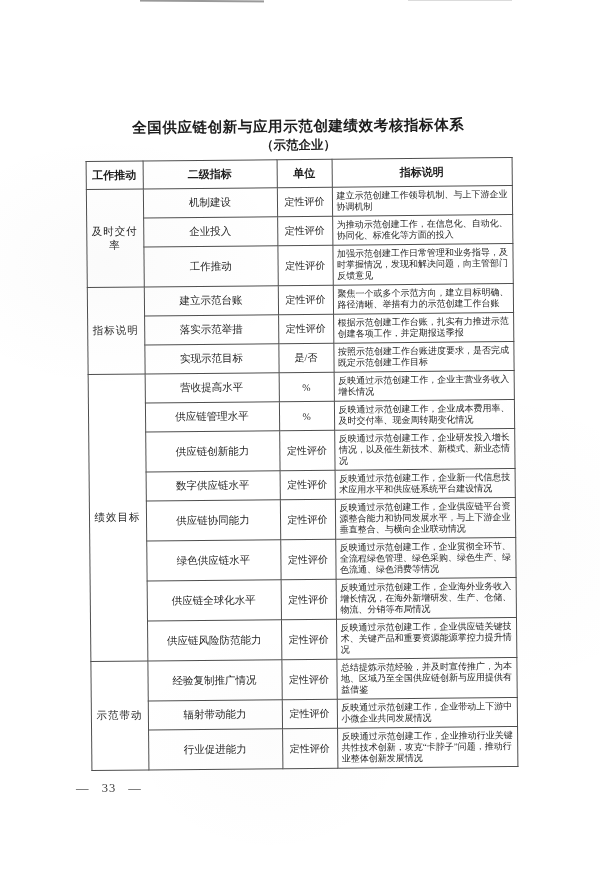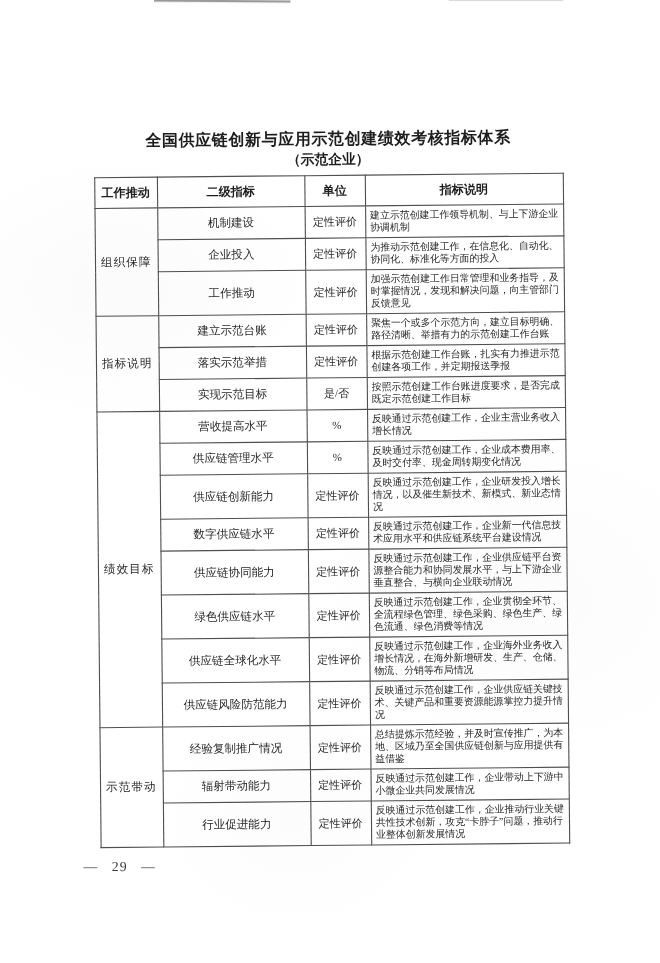--- a/index.html
+++ b/index.html
@@ -119,21 +119,21 @@
     <thead>
       <tr>
         <th>工作推动</th>
         <th>二级指标</th>
         <th>单位</th>
         <th>指标说明</th>
       </tr>
     </thead>
     <tbody>
         <tr>
-          <td class="col-l1" rowspan="3">组织保障</td>
+          <td class="col-l1" rowspan="3">及时交付率</td>
           <td class="col-l2">机制建设</td>
           <td class="col-unit">定性评价</td>
           <td class="col-desc">建立示范创建工作领导机制、与上下游企业协调机制</td>
         </tr>
         <tr>
           <td class="col-l2">企业投入</td>
           <td class="col-unit">定性评价</td>
           <td class="col-desc">为推动示范创建工作，在信息化、自动化、协同化、标准化等方面的投入</td>
         </tr>
         <tr>
@@ -211,13 +211,13 @@
         </tr>
         <tr>
           <td class="col-l2">行业促进能力</td>
           <td class="col-unit">定性评价</td>
           <td class="col-desc">反映通过示范创建工作，企业推动行业关键共性技术创新，攻克“卡脖子”问题，推动行业整体创新发展情况</td>
         </tr>
       </tbody>
   </table>
 </div>
 
-<div class="page-number">— 29 —</div>
+<div class="page-number">— 33 —</div>
 
 </body></html>

